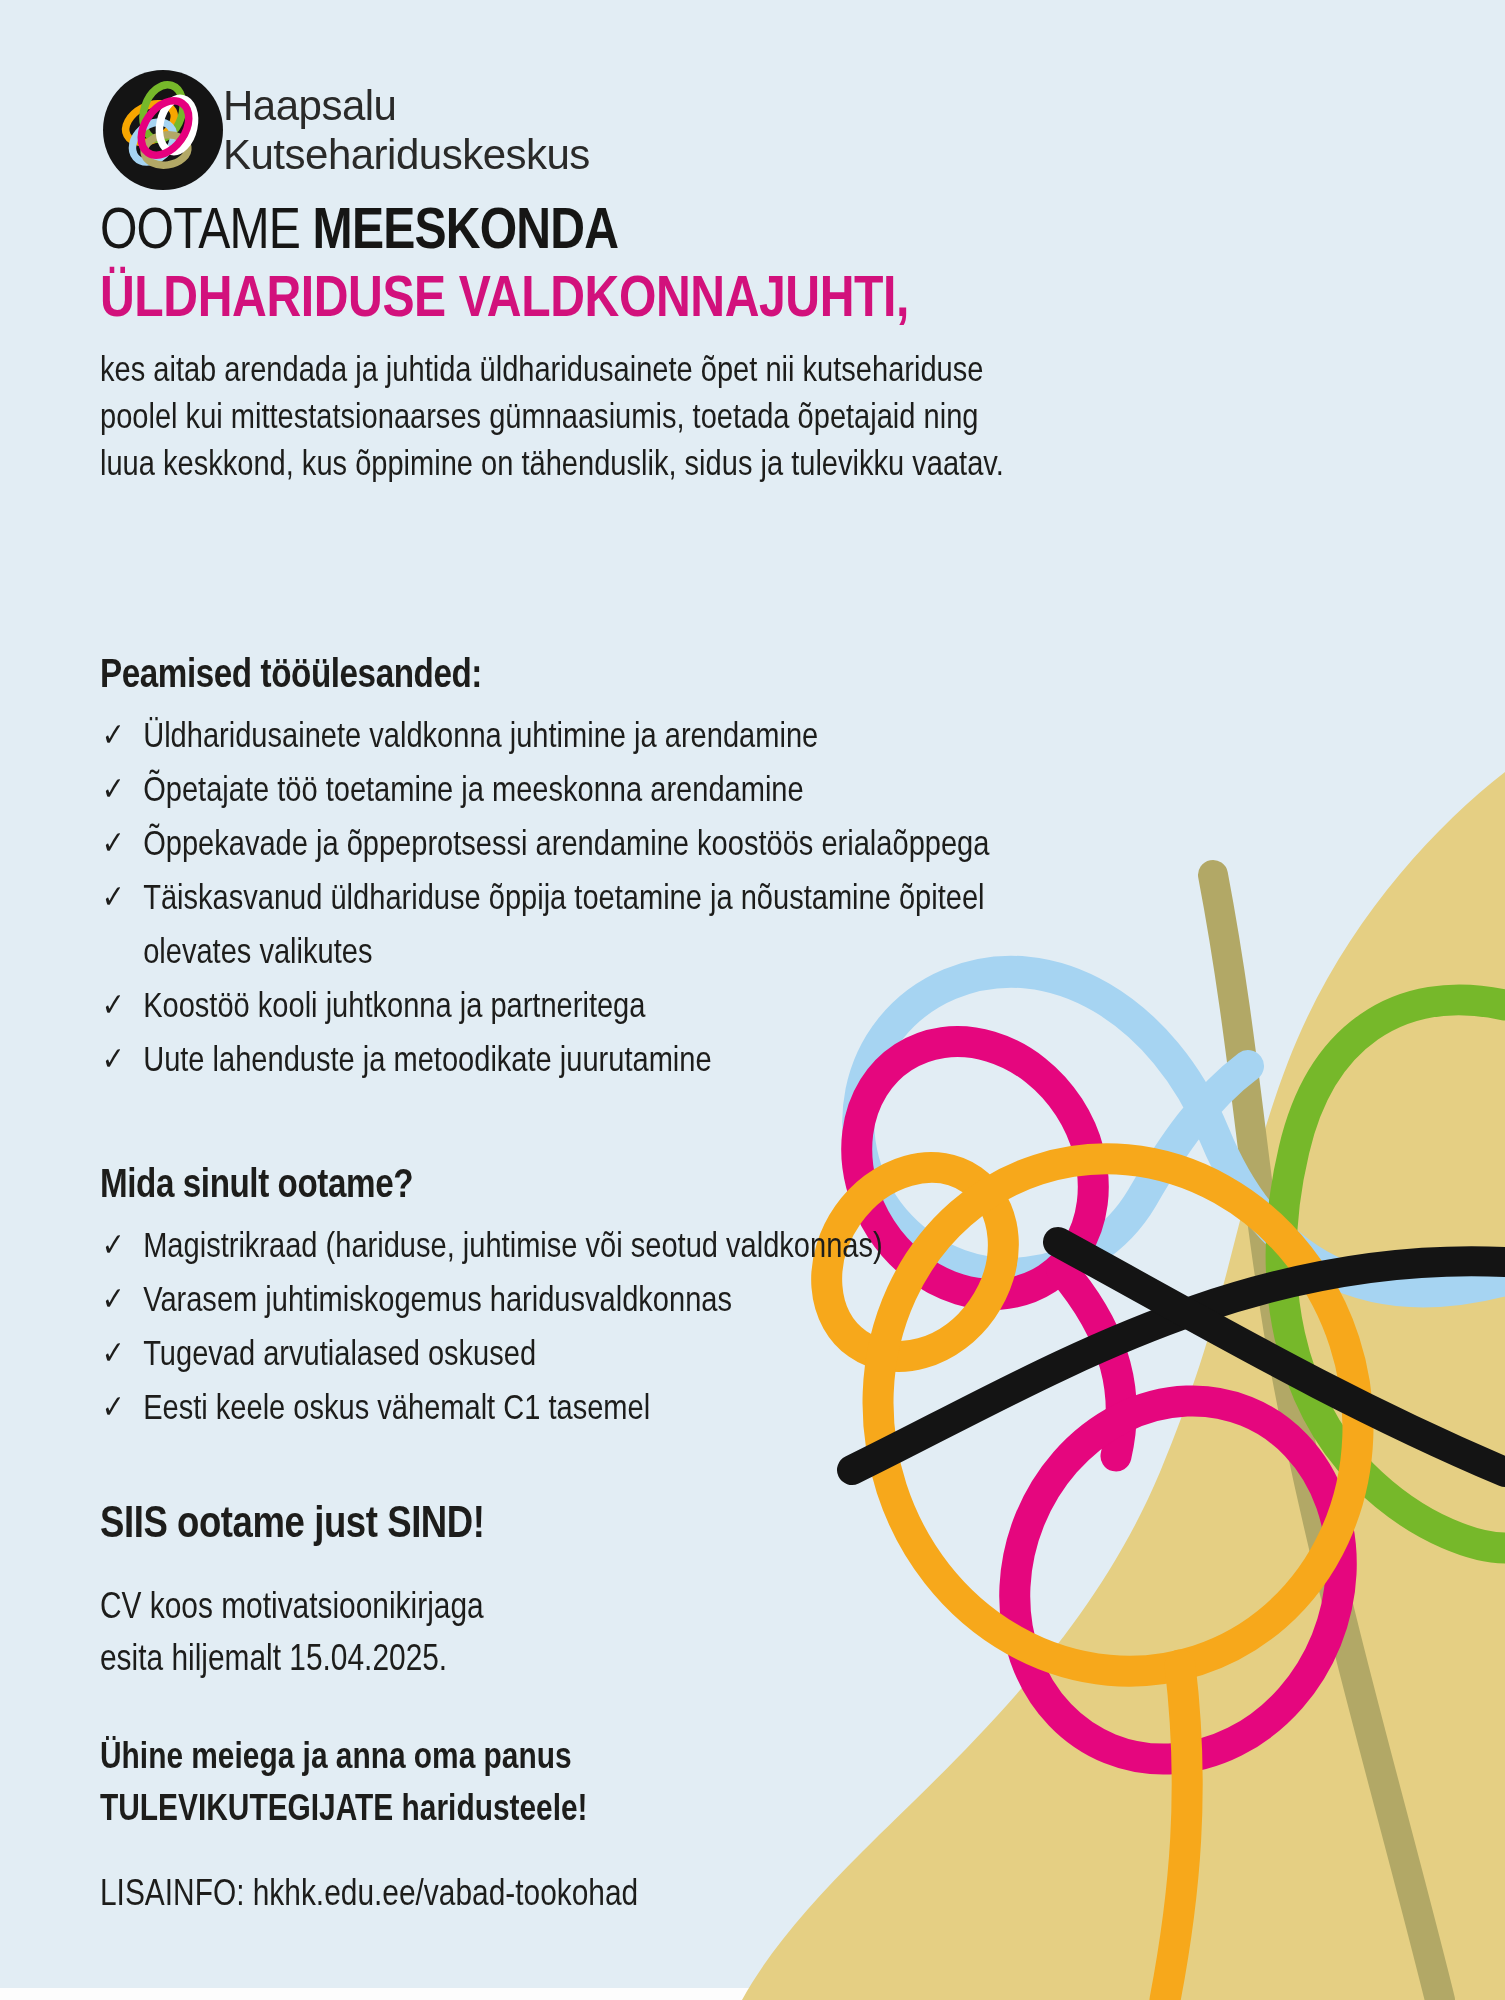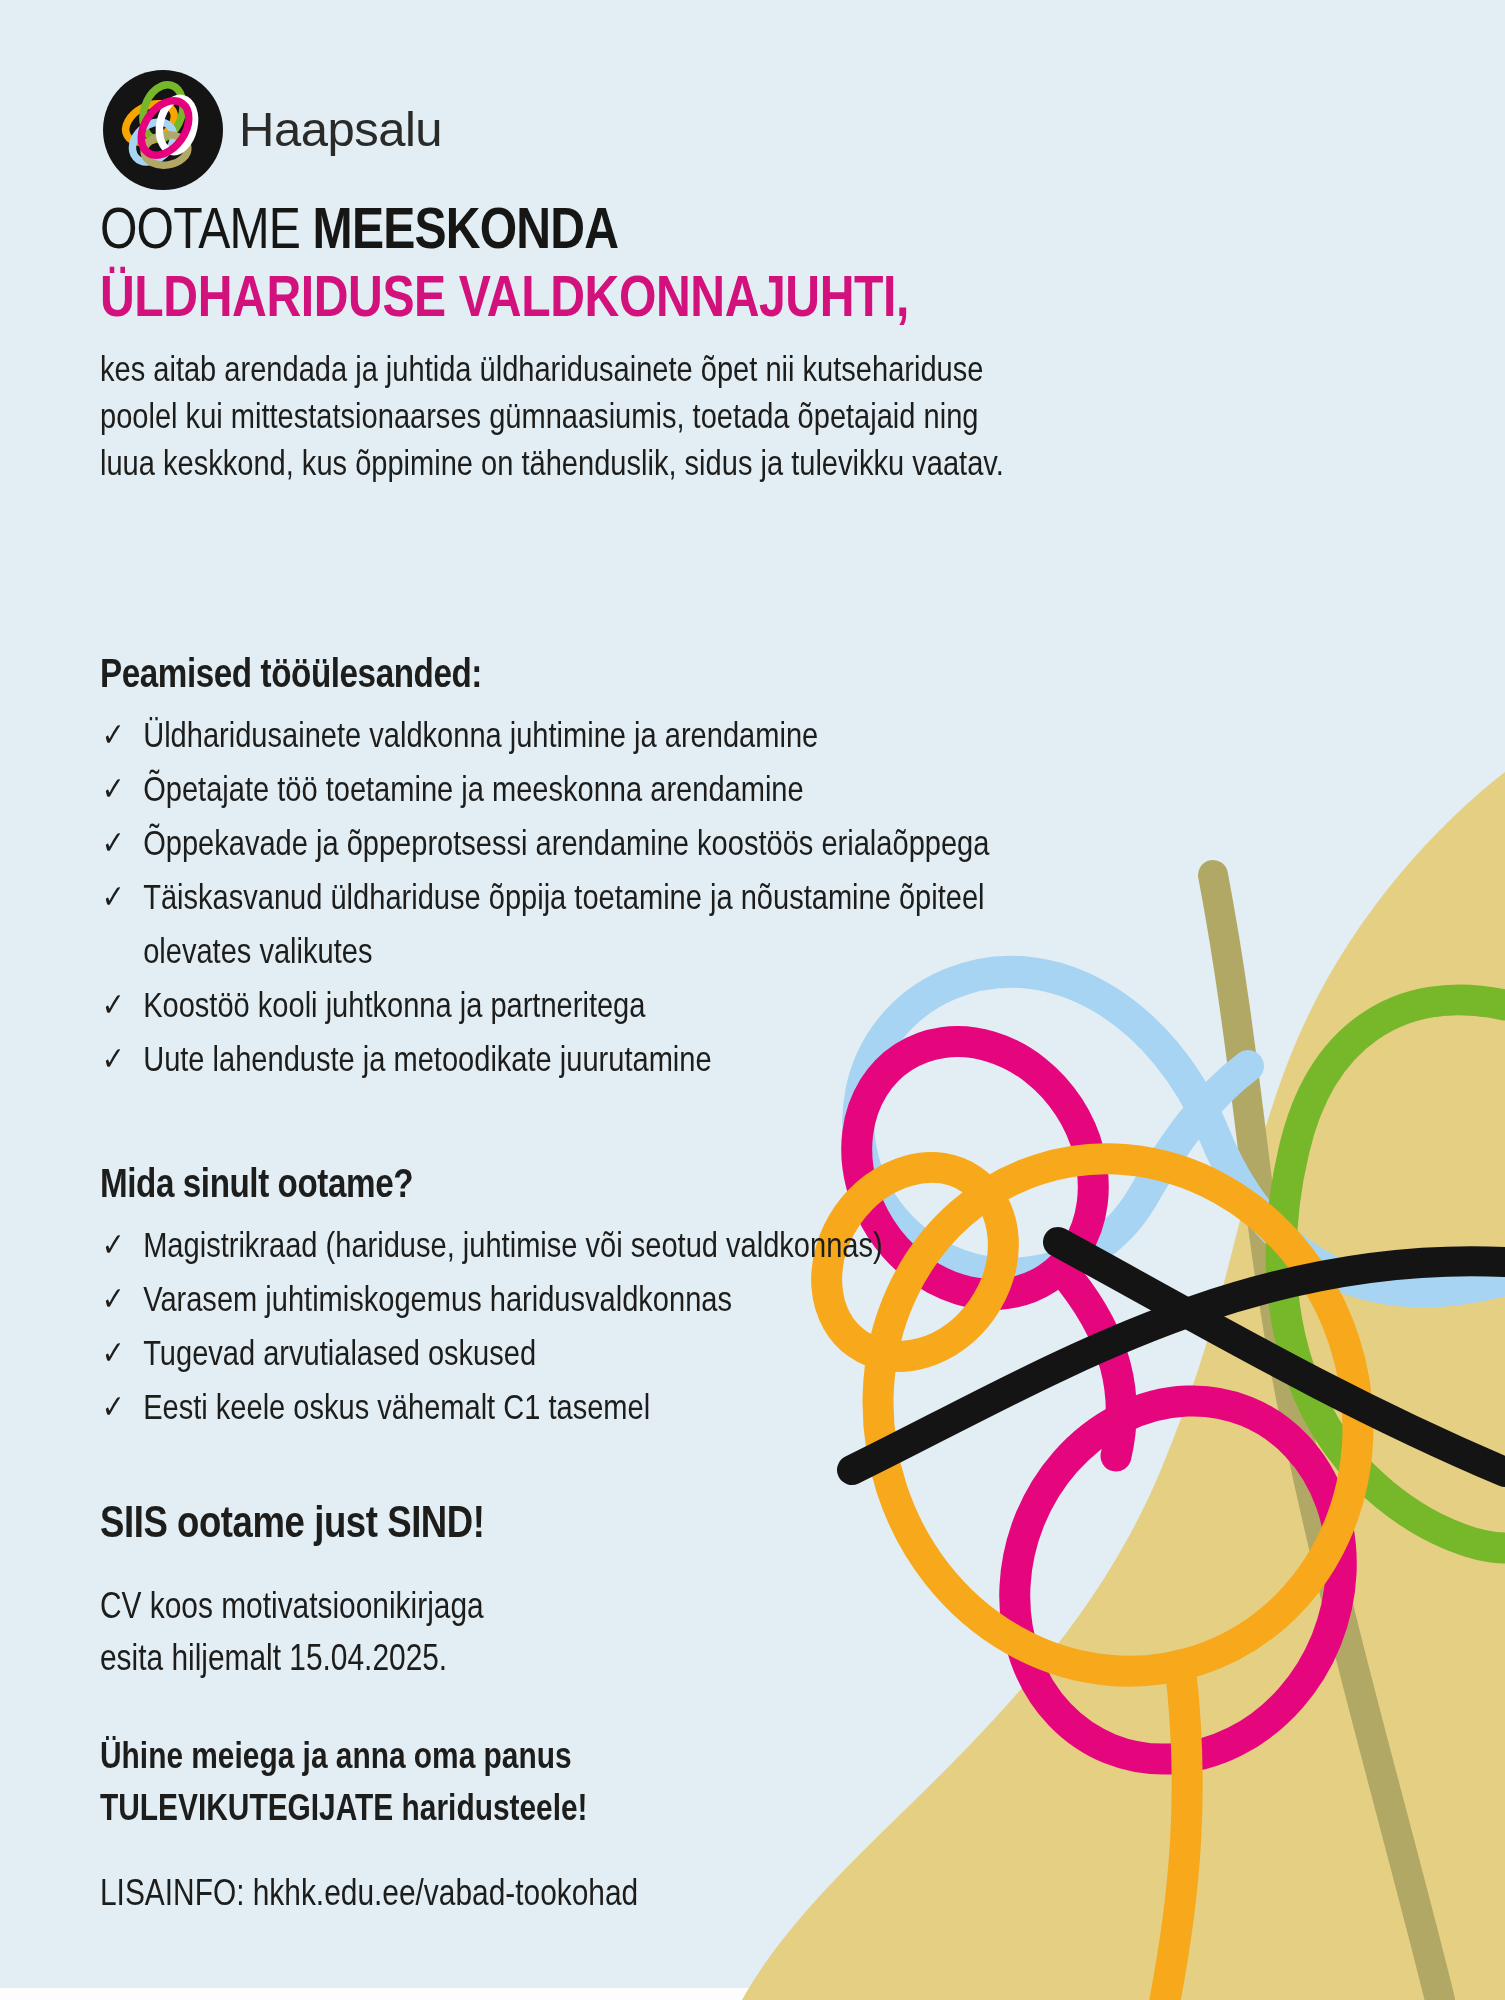--- a/index.html
+++ b/index.html
@@ -10,21 +10,21 @@
     color:#1d1d1b;
   }
   svg.layer { position:absolute; left:0; top:0; pointer-events:none; }
   .bottom-strip { position:absolute; left:0; bottom:0; width:100%; height:12px; background:#fdfdfd; z-index:1; }
   .blob-svg { z-index:2; }
   .knot-svg { z-index:3; }
 
   
   .logo-row { position:absolute; left:103px; top:70px; display:flex; align-items:center; z-index:5; }
   .logo-mark { width:120px; height:120px; flex:0 0 auto; }
-  .logo-text { margin-left:16px; font-size:49px; line-height:1.17; color:#2a2a29; letter-spacing:-0.5px; }
+  .logo-text { font-size:42px; line-height:1.17; color:#2a2a29; letter-spacing:-0.5px; }
 
   
   .content {
     position:absolute; left:100px; top:198px; width:1225px; z-index:5;
     transform:scaleX(0.83); transform-origin:0 0;
   }
   .content .nw { white-space:nowrap; }
 
   h1.headline { margin:0; font-size:58px; line-height:1.04; font-weight:400; letter-spacing:-1px; color:#161615; }
   h1.headline .hl-bold { font-weight:800; }
@@ -96,20 +96,21 @@
         <ellipse cx="47" cy="53" rx="26" ry="17" transform="rotate(-28 47 53)" stroke="#f7a600"></ellipse>
         <ellipse cx="60" cy="42" rx="19" ry="28" transform="rotate(18 60 42)" stroke="#76b82a"></ellipse>
         <ellipse cx="50" cy="72" rx="23" ry="17" transform="rotate(-42 50 72)" stroke="#a6d4f2"></ellipse>
         <ellipse cx="63" cy="80" rx="22" ry="15" transform="rotate(-8 63 80)" stroke="#b2a866"></ellipse>
         <ellipse cx="74" cy="55" rx="17" ry="27" transform="rotate(12 74 55)" stroke="#ffffff"></ellipse>
         <ellipse cx="62" cy="58" rx="20" ry="30" transform="rotate(35 62 58)" stroke="#e6007e"></ellipse>
       </g>
     </svg>
     <div class="logo-text">
       <div>Haapsalu</div>
+      <div>Kutsehariduskeskus</div>
     </div>
   </div>
 
   <div class="content">
 
     <h1 class="headline nw"><span>OOTAME </span><span class="hl-bold">MEESKONDA</span></h1>
     <h2 class="headline2 nw" style="color:#d2117c">ÜLDHARIDUSE VALDKONNAJUHTI,</h2>
 
     <div class="intro">
       <div class="nw">kes aitab arendada ja juhtida üldharidusainete õpet nii kutsehariduse</div>

